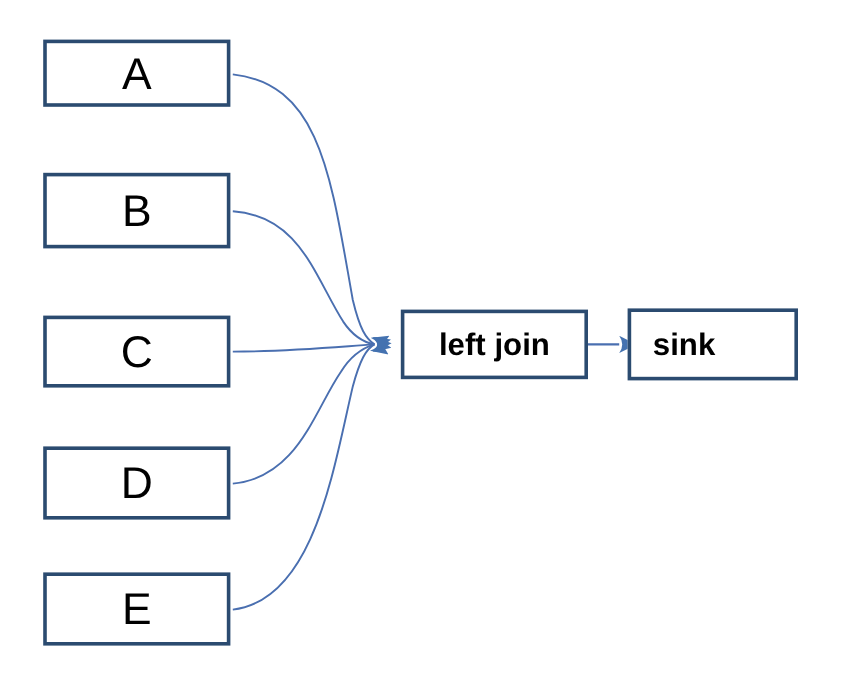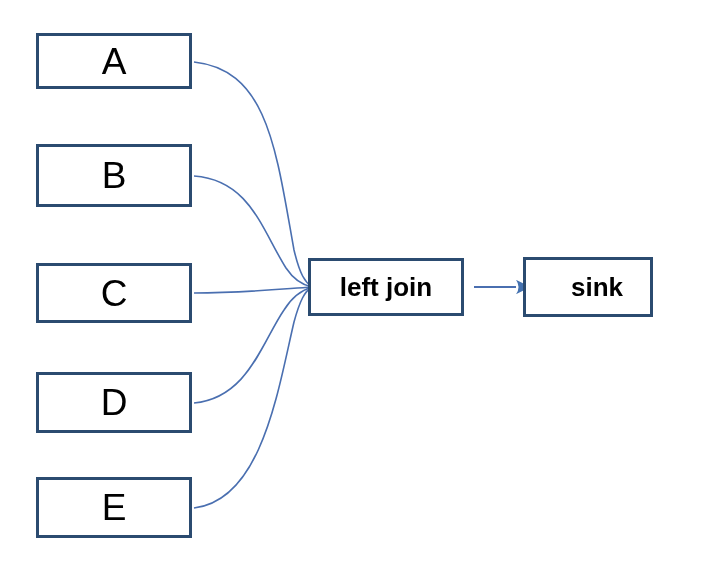--- a/index.html
+++ b/index.html
@@ -91,21 +91,21 @@
   </div>
 
   <div class="node src-node" style="left:36px; top:372px; width:156px; height:61px;">
     <span class="node-label">D</span>
   </div>
 
   <div class="node src-node" style="left:36px; top:477px; width:156px; height:61px;">
     <span class="node-label">E</span>
   </div>
 
-  <div class="node proc-node" style="left:308px; top:258px; width:156px; height:58px;">
+  <div class="node proc-node" style="left:334px; top:258px; width:156px; height:58px;">
     <span class="node-label">left join</span>
   </div>
 
-  <div class="node proc-node" style="left:523px; top:257px; width:130px; height:60px; justify-content:center; padding-left:18px;">
+  <div class="node proc-node" style="left:523px; top:257px; width:142px; height:60px; justify-content:flex-start; padding-left:18px;">
     <span class="node-label">sink</span>
   </div>
 
 </div>
 
 </body></html>

